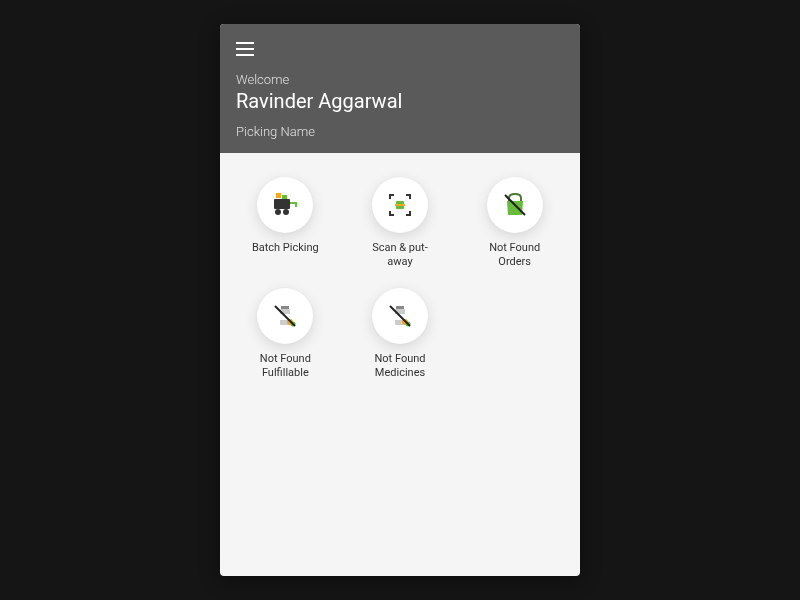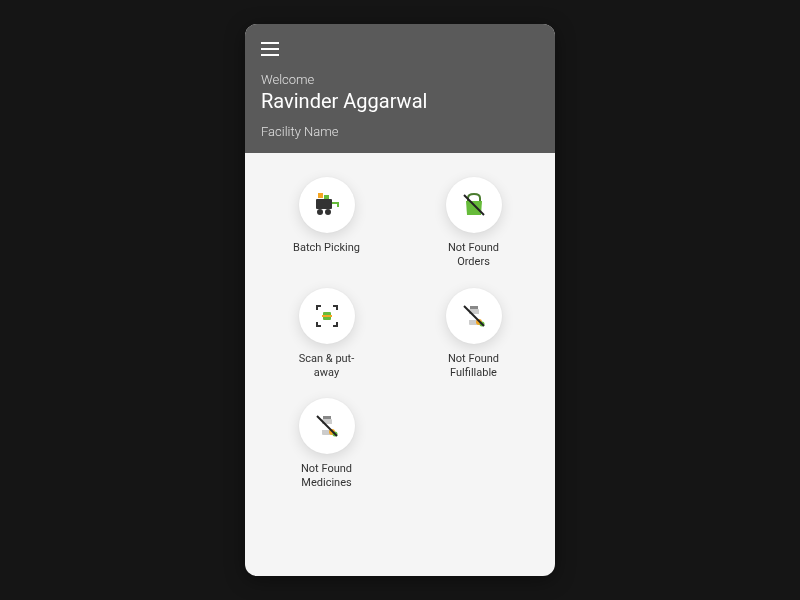--- a/index.html
+++ b/index.html
@@ -7,24 +7,24 @@
       width: 800px;
       height: 600px;
       background: #151515;
       font-family: -apple-system, BlinkMacSystemFont, "Segoe UI", Roboto, sans-serif;
       display: flex;
       align-items: center;
       justify-content: center;
       overflow: hidden;
     }
     .phone {
-      width: 310px;
+      width: 360px;
       height: 552px;
       background: #f5f5f5;
-      border-radius: 12px;
+      border-radius: 4px;
       overflow: hidden;
       box-shadow: 0 4px 20px rgba(0,0,0,0.4);
       display: flex;
       flex-direction: column;
     }
     .header {
       background: #5a5a5a;
       color: #fff;
       padding: 18px 16px 14px;
     }
@@ -58,21 +58,21 @@
       font-size: 13px;
       font-weight: 300;
       color: #e0e0e0;
     }
     .content {
       flex: 1;
       padding: 24px 10px;
     }
     .grid {
       display: grid;
-      grid-template-columns: repeat(2, 1fr);
+      grid-template-columns: repeat(3, 1fr);
       gap: 18px 4px;
     }
     .tile {
       display: flex;
       flex-direction: column;
       align-items: center;
       cursor: pointer;
     }
     .tile-icon {
       width: 56px;
@@ -99,21 +99,21 @@
 
 <div class="phone">
   <div class="header">
     <div class="hamburger">
       <span></span>
         <span></span>
         <span></span>
     </div>
     <div class="welcome-label">Welcome</div>
     <div class="user-name">Ravinder Aggarwal</div>
-    <div class="facility-name">Facility Name</div>
+    <div class="facility-name">Picking Name</div>
   </div>
 
   <div class="content">
     <div class="grid">
 
       <div class="tile">
         <div class="tile-icon">
           <svg width="30" height="28" viewBox="0 0 30 28">
             <rect x="4" y="8" width="16" height="10" fill="#333" rx="1"></rect>
             <rect x="6" y="2" width="5" height="5" fill="#f5a623"></rect>
@@ -122,37 +122,37 @@
             <circle cx="16" cy="21" r="3" fill="#333"></circle>
             <path d="M20 12 L26 12 L26 16" stroke="#66bb3a" stroke-width="2" fill="none"></path>
           </svg>
         </div>
         <div class="tile-label">Batch Picking</div>
       </div>
 
       <div class="tile">
         <div class="tile-icon">
           <svg width="28" height="28" viewBox="0 0 28 28">
+            <path d="M4 8 L4 4 L8 4 M20 4 L24 4 L24 8 M24 20 L24 24 L20 24 M8 24 L4 24 L4 20" stroke="#333" stroke-width="2" fill="none"></path>
+            <rect x="10" y="10" width="8" height="8" fill="#66bb3a" rx="1"></rect>
+            <rect x="9" y="13" width="10" height="2" fill="#f5a623"></rect>
+          </svg>
+        </div>
+        <div class="tile-label">Scan &amp; put-away</div>
+      </div>
+
+      <div class="tile">
+        <div class="tile-icon">
+          <svg width="28" height="28" viewBox="0 0 28 28">
             <path d="M8 10 L8 7 C8 4 10 3 14 3 C18 3 20 4 20 7 L20 10" stroke="#4a7c2e" stroke-width="2" fill="none"></path>
             <path d="M6 10 L22 10 L21 24 L7 24 Z" fill="#66bb3a"></path>
             <line x1="4" y1="4" x2="24" y2="24" stroke="#222" stroke-width="2"></line>
           </svg>
         </div>
         <div class="tile-label">Not Found Orders</div>
-      </div>
-
-      <div class="tile">
-        <div class="tile-icon">
-          <svg width="28" height="28" viewBox="0 0 28 28">
-            <path d="M4 8 L4 4 L8 4 M20 4 L24 4 L24 8 M24 20 L24 24 L20 24 M8 24 L4 24 L4 20" stroke="#333" stroke-width="2" fill="none"></path>
-            <rect x="10" y="10" width="8" height="8" fill="#66bb3a" rx="1"></rect>
-            <rect x="9" y="13" width="10" height="2" fill="#f5a623"></rect>
-          </svg>
-        </div>
-        <div class="tile-label">Scan &amp; put-away</div>
       </div>
 
       <div class="tile">
         <div class="tile-icon">
           <svg width="28" height="28" viewBox="0 0 28 28">
             <rect x="10" y="4" width="8" height="3" fill="#888"></rect>
             <rect x="9" y="7" width="10" height="16" fill="#ccc" rx="1"></rect>
             <rect x="9" y="12" width="10" height="6" fill="#fff"></rect>
             <circle cx="19" cy="20" r="3" fill="#f5a623"></circle>
             <circle cx="22" cy="22" r="2.5" fill="#66bb3a"></circle>

